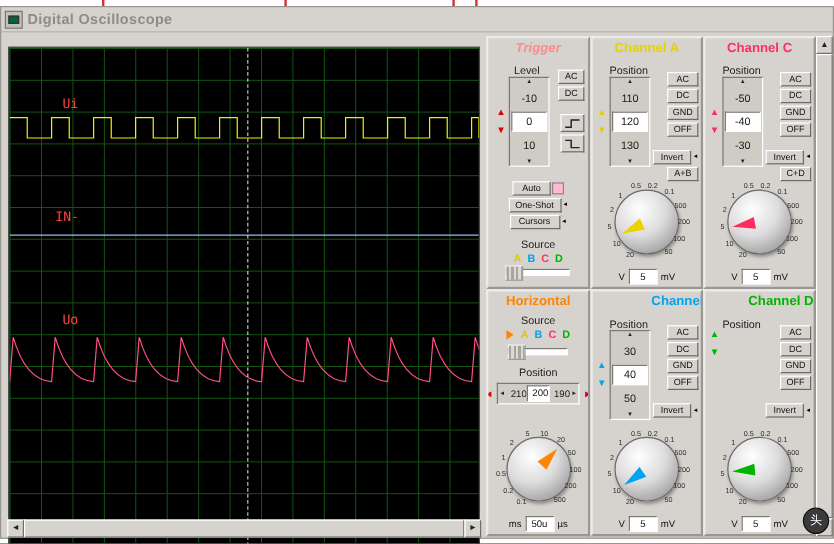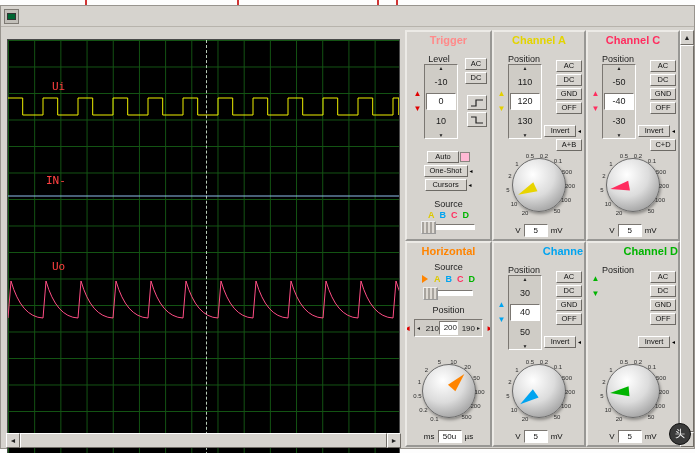--- a/index.html
+++ b/index.html
@@ -19,21 +19,21 @@
   .cursor-line{position:absolute;left:198px;top:0;bottom:0;width:0;border-left:1px dashed #d9efd9;opacity:.85;}
   
   .hscroll{position:absolute;left:5px;top:427px;width:395px;height:15px;background:#e8e5e0;display:flex;}
   .vscroll{position:absolute;left:679px;top:24px;width:14px;height:417px;background:#e8e5e0;display:flex;flex-direction:column;}
   .sb-btn{background:#d6d3ce;border:1px solid;border-color:#fff #716d67 #716d67 #fff;font-size:7px;line-height:13px;text-align:center;color:#222;flex:0 0 14px;box-sizing:border-box;}
   .sb-thumb{flex:1;background:#d6d3ce;border:1px solid;border-color:#fff #716d67 #716d67 #fff;}
   
   .controls{position:absolute;left:404px;top:24px;width:275px;height:417px;display:grid;grid-template-columns:87px 94px 94px;grid-template-rows:211px 206px;}
   .panel{position:relative;box-sizing:border-box;background:#d6d3ce;border:2px outset #eceae6;overflow:hidden;}
   .ptitle{position:absolute;top:2px;left:0;width:100%;text-align:center;font-size:11px;font-weight:bold;}
-  .t-trig{color:#ff8a8a;} .t-a{color:#e3d400;} .t-c{color:#ff2d5f;} .t-h{color:#ff8400;} .t-b{color:#00a4f0;margin-left:31px;} .t-d{color:#00b400;text-align:right;}
+  .t-trig{color:#ff8a8a;font-style:italic;} .t-a{color:#e3d400;} .t-c{color:#ff2d5f;} .t-h{color:#ff8400;} .t-b{color:#00a4f0;margin-left:31px;} .t-d{color:#00b400;text-align:right;}
   .plabel{position:absolute;font-size:9px;color:#1c1c1c;text-align:center;}
   
   .vspin{position:absolute;left:3px;top:32px;display:flex;align-items:center;gap:2px;}
   .spin-arrows{display:flex;flex-direction:column;gap:7px;font-size:8px;line-height:8px;width:9px;text-align:center;}
   .ar-t{color:#e00000;} .ar-a{color:#e3cf00;} .ar-c{color:#ff2d5f;} .ar-b{color:#00a4f0;} .ar-d{color:#00b400;}
   .spin-box{width:32px;background:#cfccc6;border:1px solid;border-color:#7b7772 #fff #fff #7b7772;text-align:center;}
   .tiny-ar{display:block;font-size:5px;line-height:6px;color:#222;}
   .cell{font-size:9px;height:22px;line-height:22px;color:#1a1a1a;}
   .cell.mid{background:#fff;border:1px solid;border-color:#7b7772 #fff #fff #7b7772;margin:0 1px;height:15px;line-height:15px;}
   
@@ -90,20 +90,21 @@
 <span class="tick" style="left:396px;top:0;height:5px;"></span>
 <span class="tick" style="left:115px;top:447px;height:6px;"></span>
 <span class="tick" style="left:397px;top:447px;height:6px;"></span>
 
 <div class="window">
 
   <div class="titlebar">
     <span class="win-icon">
         <i></i>
       </span>
+    <span class="title-text">Digital Oscilloscope</span>
   </div>
 
   <div class="scope">
     <svg width="391" height="398" viewBox="0 0 391 398">
         <path d="M0 58 H14.7 V75 H35 V58 H49.7 V75 H70 V58 H84.7 V75 H105 V58 H119.7 V75 H140 V58 H154.7 V75 H175 V58 H189.7 V75 H210 V58 H224.7 V75 H245 V58 H259.7 V75 H280 V58 H294.7 V75 H315 V58 H329.7 V75 H350 V58 H364.7 V75 H385 V58 H391 V75 H391 V58" stroke="#f0f000" fill="none" stroke-width="1"></path>
         <text x="44" y="50" fill="#ff4040" font-size="11" font-family="DejaVu Sans Mono, monospace">Ui</text>
         <path d="M0 156 H391" stroke="#8fc0ee" fill="none" stroke-width="1"></path>
         <text x="38" y="144" fill="#ff4040" font-size="11" font-family="DejaVu Sans Mono, monospace">IN-</text>
         <path d="M0 278 L3 241 Q13.3 277 35 278 L38 241 Q48.3 277 70 278 L73 241 Q83.3 277 105 278 L108 241 Q118.3 277 140 278 L143 241 Q153.3 277 175 278 L178 241 Q188.3 277 210 278 L213 241 Q223.3 277 245 278 L248 241 Q258.3 277 280 278 L283 241 Q293.3 277 315 278 L318 241 Q328.3 277 350 278 L353 241 Q363.3 277 385 278 L388 241 Q398.3 277 420 278" stroke="#ff4d85" fill="none" stroke-width="1"></path>
         <text x="44" y="230" fill="#ff4040" font-size="11" font-family="DejaVu Sans Mono, monospace">Uo</text>

